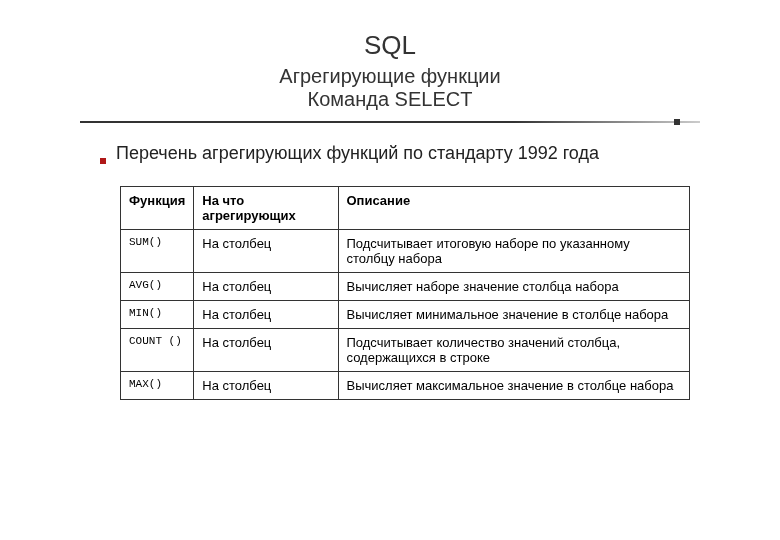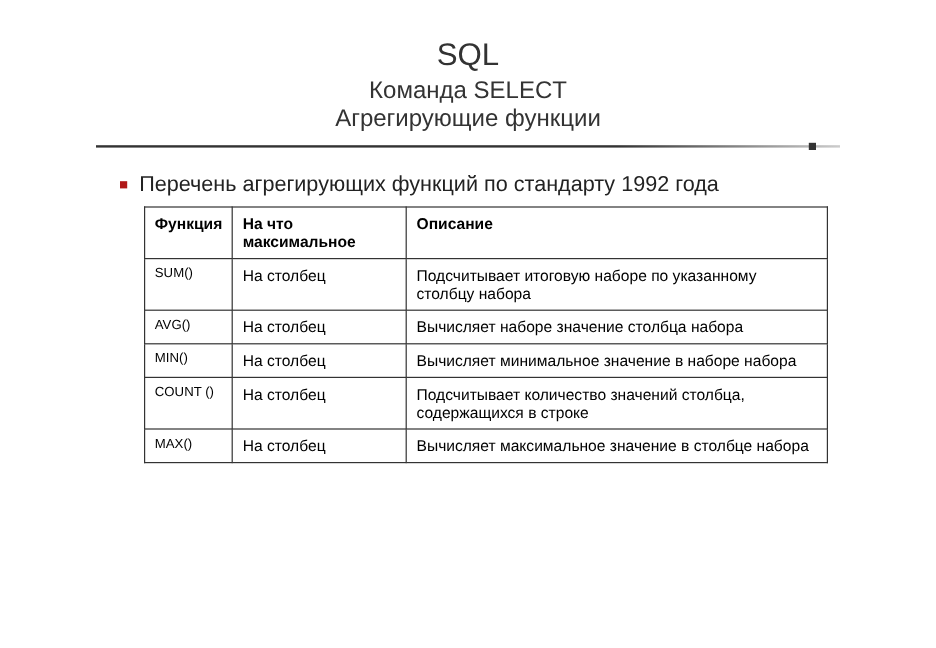--- a/index.html
+++ b/index.html
@@ -40,22 +40,22 @@
       content: '';
       position: absolute;
       right: 20px;
       top: -2px;
       width: 6px;
       height: 6px;
       background: #333;
     }
     .bullet-row {
       display: flex;
-      align-items: flex-start;
-      margin-bottom: 8px;
+      align-items: flex-end;
+      margin-bottom: 22px;
       padding-left: 20px;
     }
     .bullet {
       width: 6px;
       height: 6px;
       background: #b01818;
       border-radius: 0;
       margin-right: 10px;
       margin-top: 8px;
       flex-shrink: 0;
@@ -78,62 +78,62 @@
     }
     th {
       font-weight: bold;
       background: #fff;
     }
     th.center {
       text-align: left;
     }
     .fn-name {
       font-size: 11px;
-      font-family: Liberation Sans, sans-serif;
+      font-family: Liberation Mono, monospace;
     }
   </style>
 </head>
 <body>
 
 <div class="slide">
   <div class="title-block">
     <h1 class="title-sql">SQL</h1>
+    <p class="subtitle">Агрегирующие функции</p>
     <p class="subtitle">Команда SELECT</p>
-    <p class="subtitle">Агрегирующие функции</p>
   </div>
   <div class="hr-line"></div>
 
   <div class="bullet-row">
     <div class="bullet"></div>
     <div class="bullet-text">Перечень агрегирующих функций по стандарту 1992 года</div>
   </div>
 
   <table>
     <thead>
       <tr>
         <th>Функция</th>
-        <th>На что максимальное</th>
+        <th>На что агрегирующих</th>
         <th class="center">Описание</th>
       </tr>
     </thead>
     <tbody>
       <tr>
         <td class="fn-name">SUM()</td>
         <td>На столбец</td>
         <td>Подсчитывает итоговую наборе по указанному столбцу набора</td>
       </tr>
       <tr>
         <td class="fn-name">AVG()</td>
         <td>На столбец</td>
         <td>Вычисляет наборе значение столбца набора</td>
       </tr>
       <tr>
         <td class="fn-name">MIN()</td>
         <td>На столбец</td>
-        <td>Вычисляет минимальное значение в наборе набора</td>
+        <td>Вычисляет минимальное значение в столбце набора</td>
       </tr>
       <tr>
         <td class="fn-name">COUNT ()</td>
         <td>На столбец</td>
         <td>Подсчитывает количество значений столбца, содержащихся в строке</td>
       </tr>
       <tr>
         <td class="fn-name">MAX()</td>
         <td>На столбец</td>
         <td>Вычисляет максимальное значение в столбце набора</td>

